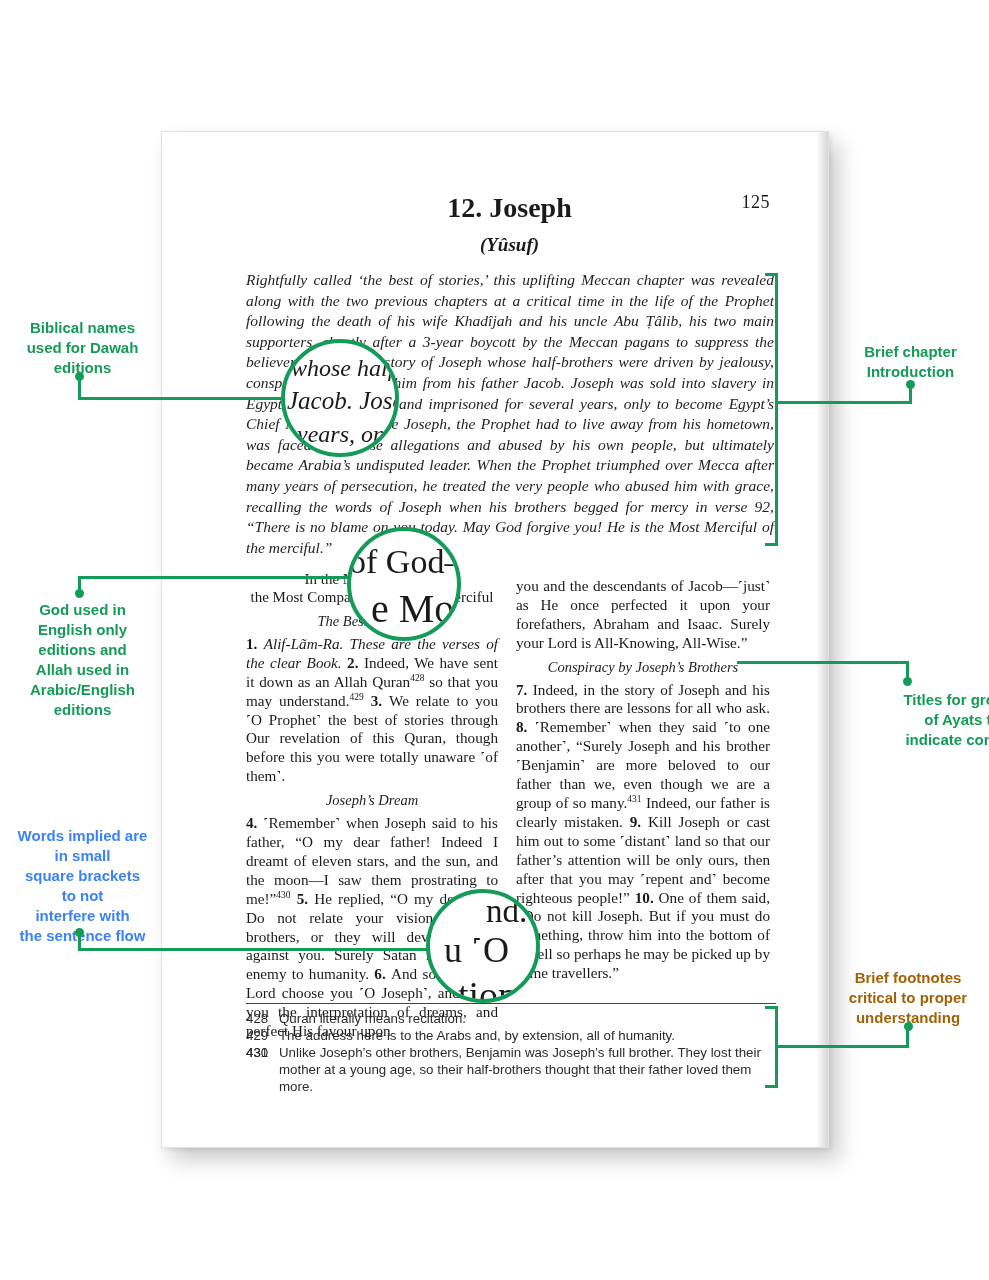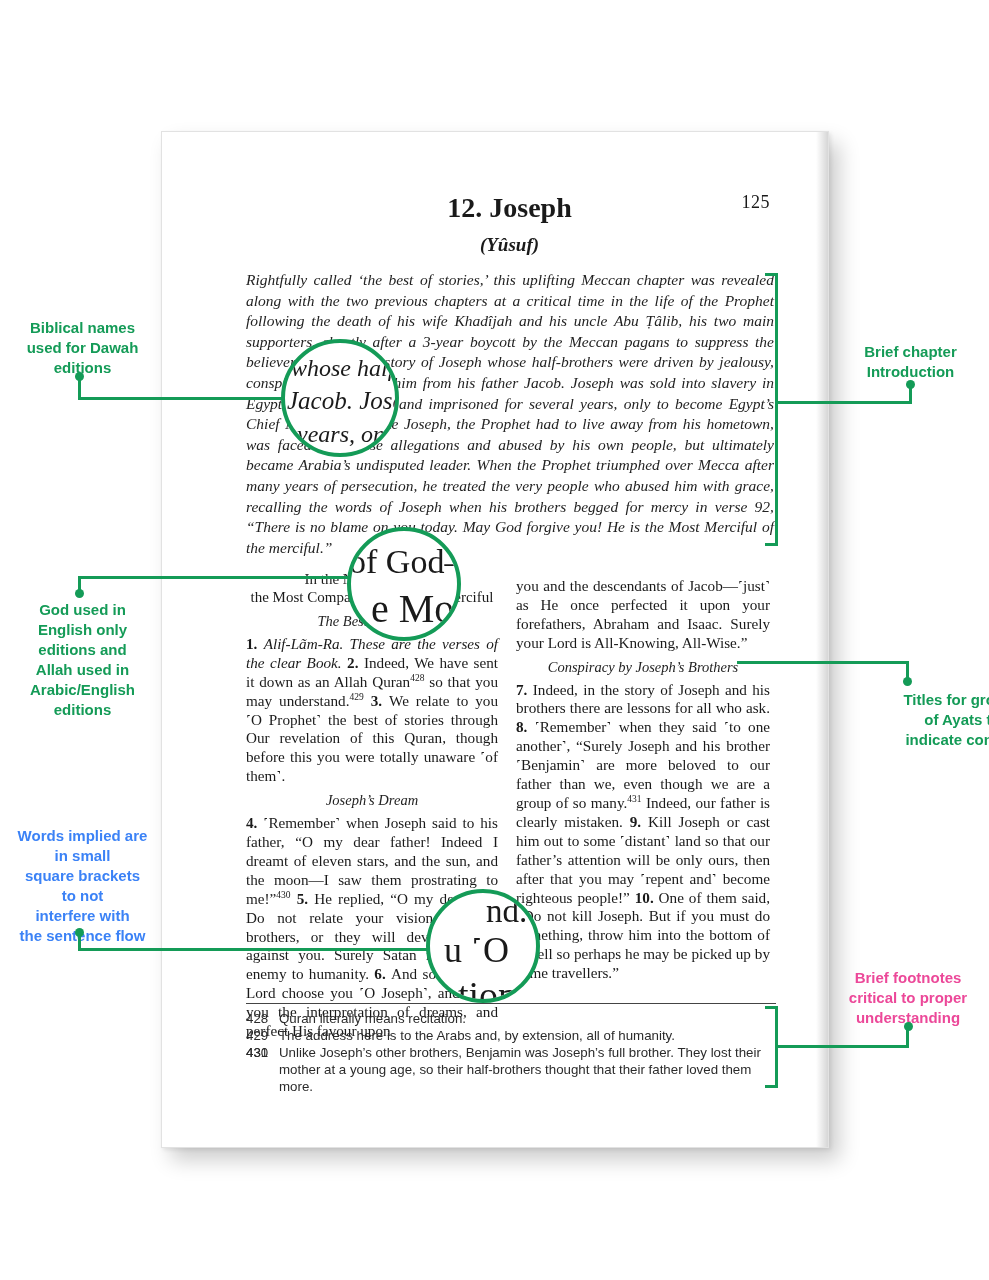--- a/index.html
+++ b/index.html
@@ -156,21 +156,21 @@
   <div class="gl" style="left: 909px; top: 386px; width: 3px; height: 18px; background: rgb(20, 155, 87);"></div>
   <div class="gdot" style="left: 906px; top: 380px; background: rgb(20, 155, 87);"></div>
 
   <div class="ann" style="left: 864px; top: 690px; width: 155px; color: rgb(20, 155, 87); margin-left: 21px;">Titles for groups
 of Ayats to
 indicate context</div>
   <div class="gl" style="left: 737px; top: 661px; width: 172px; height: 3px; background: rgb(20, 155, 87);"></div>
   <div class="gl" style="left: 906px; top: 661px; width: 3px; height: 20px; background: rgb(20, 155, 87);"></div>
   <div class="gdot" style="left: 903px; top: 677px; background: rgb(20, 155, 87);"></div>
 
-  <div class="ann" style="left: 833px; top: 968px; width: 150px; color: #ec4899;">Brief footnotes
+  <div class="ann" style="left: 833px; top: 968px; width: 150px; color: #a16207;">Brief footnotes
 critical to proper
 understanding</div>
   <div class="gdot" style="left: 904px; top: 1022px; background: rgb(20, 155, 87);"></div>
   <div class="gl" style="left: 906px; top: 1029px; width: 3px; height: 19px; background: rgb(20, 155, 87);"></div>
   <div class="gl" style="left: 777px; top: 1045px; width: 132px; height: 3px; background: rgb(20, 155, 87);"></div>
   <div class="gl" style="left: 775px; top: 1006px; width: 3px; height: 82px; background: rgb(20, 155, 87);"></div>
   <div class="gl" style="left: 765px; top: 1006px; width: 12px; height: 3px; background: rgb(20, 155, 87);"></div>
   <div class="gl" style="left: 765px; top: 1085px; width: 12px; height: 3px; background: rgb(20, 155, 87);"></div>
 
   <div class="mag" style="left: 281px; top: 339px; width: 118px; height: 118px; border: 4px solid rgb(20, 155, 87);">

